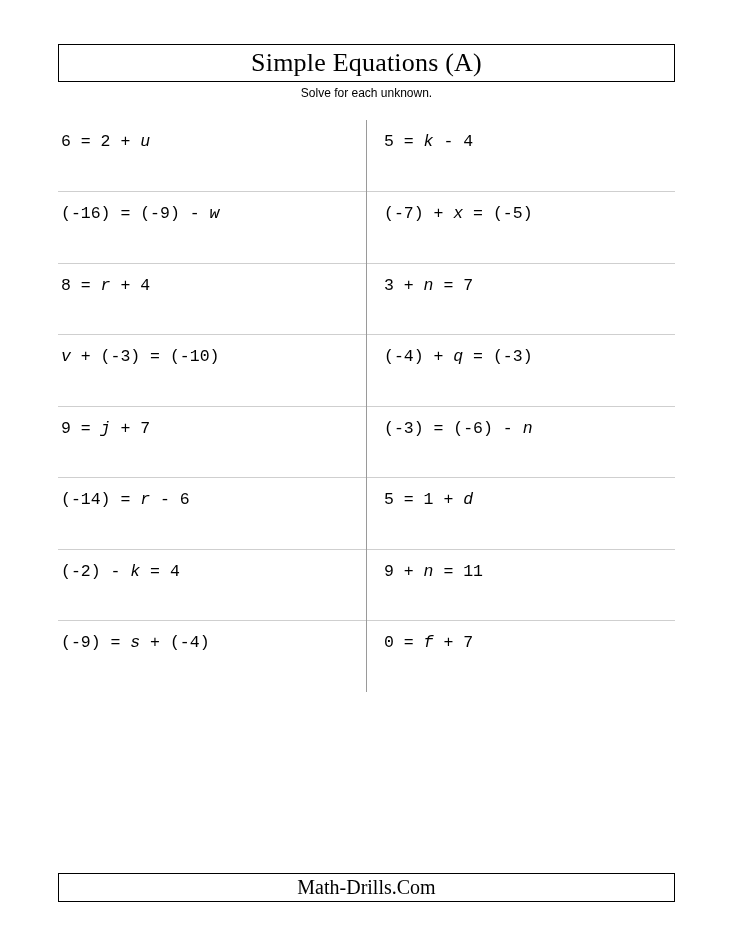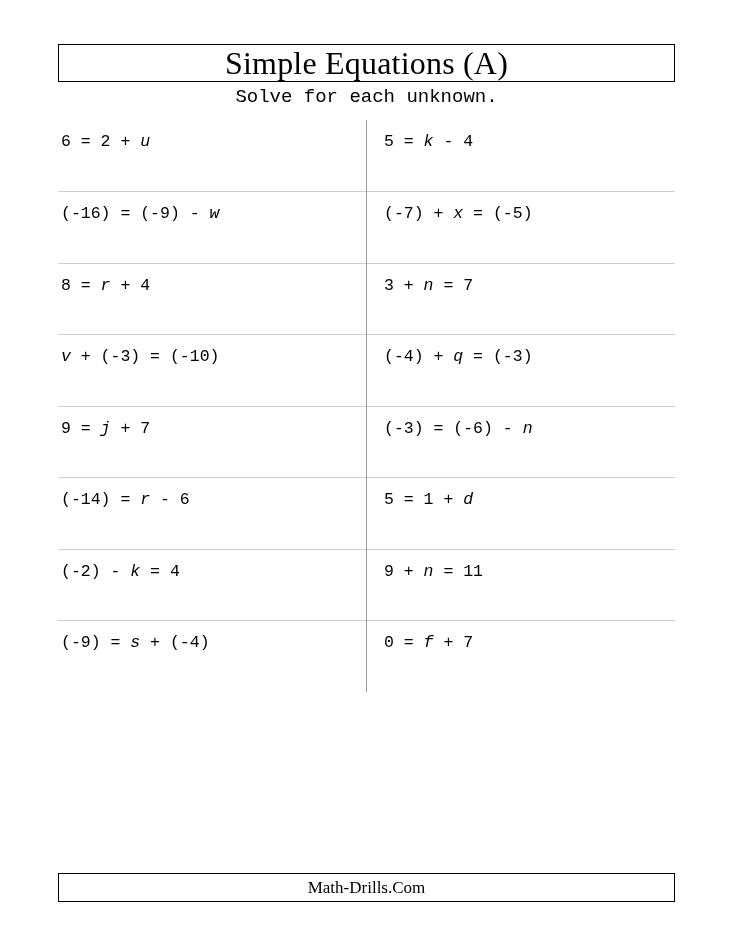--- a/index.html
+++ b/index.html
@@ -27,32 +27,32 @@
     left: 58px;
     top: 44px;
     width: 617px;
     height: 38px;
     border: 1px solid #000000;
     box-sizing: border-box;
     text-align: center;
   }
   .title-text {
     font-family: "Liberation Serif", serif;
-    font-size: 32px;
+    font-size: 26px;
     line-height: 36px;
     letter-spacing: 0.2px;
   }
   .subtitle {
     position: absolute;
     left: 58px;
     top: 86px;
     width: 617px;
     text-align: center;
-    font-size: 19px;
-    font-family: Liberation Mono, monospace;
+    font-size: 12px;
+    font-family: Liberation Sans, sans-serif;
   }
   
   .grid {
     position: absolute;
     left: 58px;
     top: 120px;
     width: 617px;
     border-collapse: collapse;
     table-layout: fixed;
   }
@@ -89,21 +89,21 @@
     position: absolute;
     left: 58px;
     top: 873px;
     width: 617px;
     height: 29px;
     border: 1px solid #000000;
     box-sizing: border-box;
     text-align: center;
   }
   .footer-text {
-    font-size: 17px;
+    font-size: 20px;
     line-height: 27px;
     font-family: "Liberation Serif", serif;
   }
 </style>
 </head>
 <body>
 
 <div class="page">
 
   <div class="title-box">

